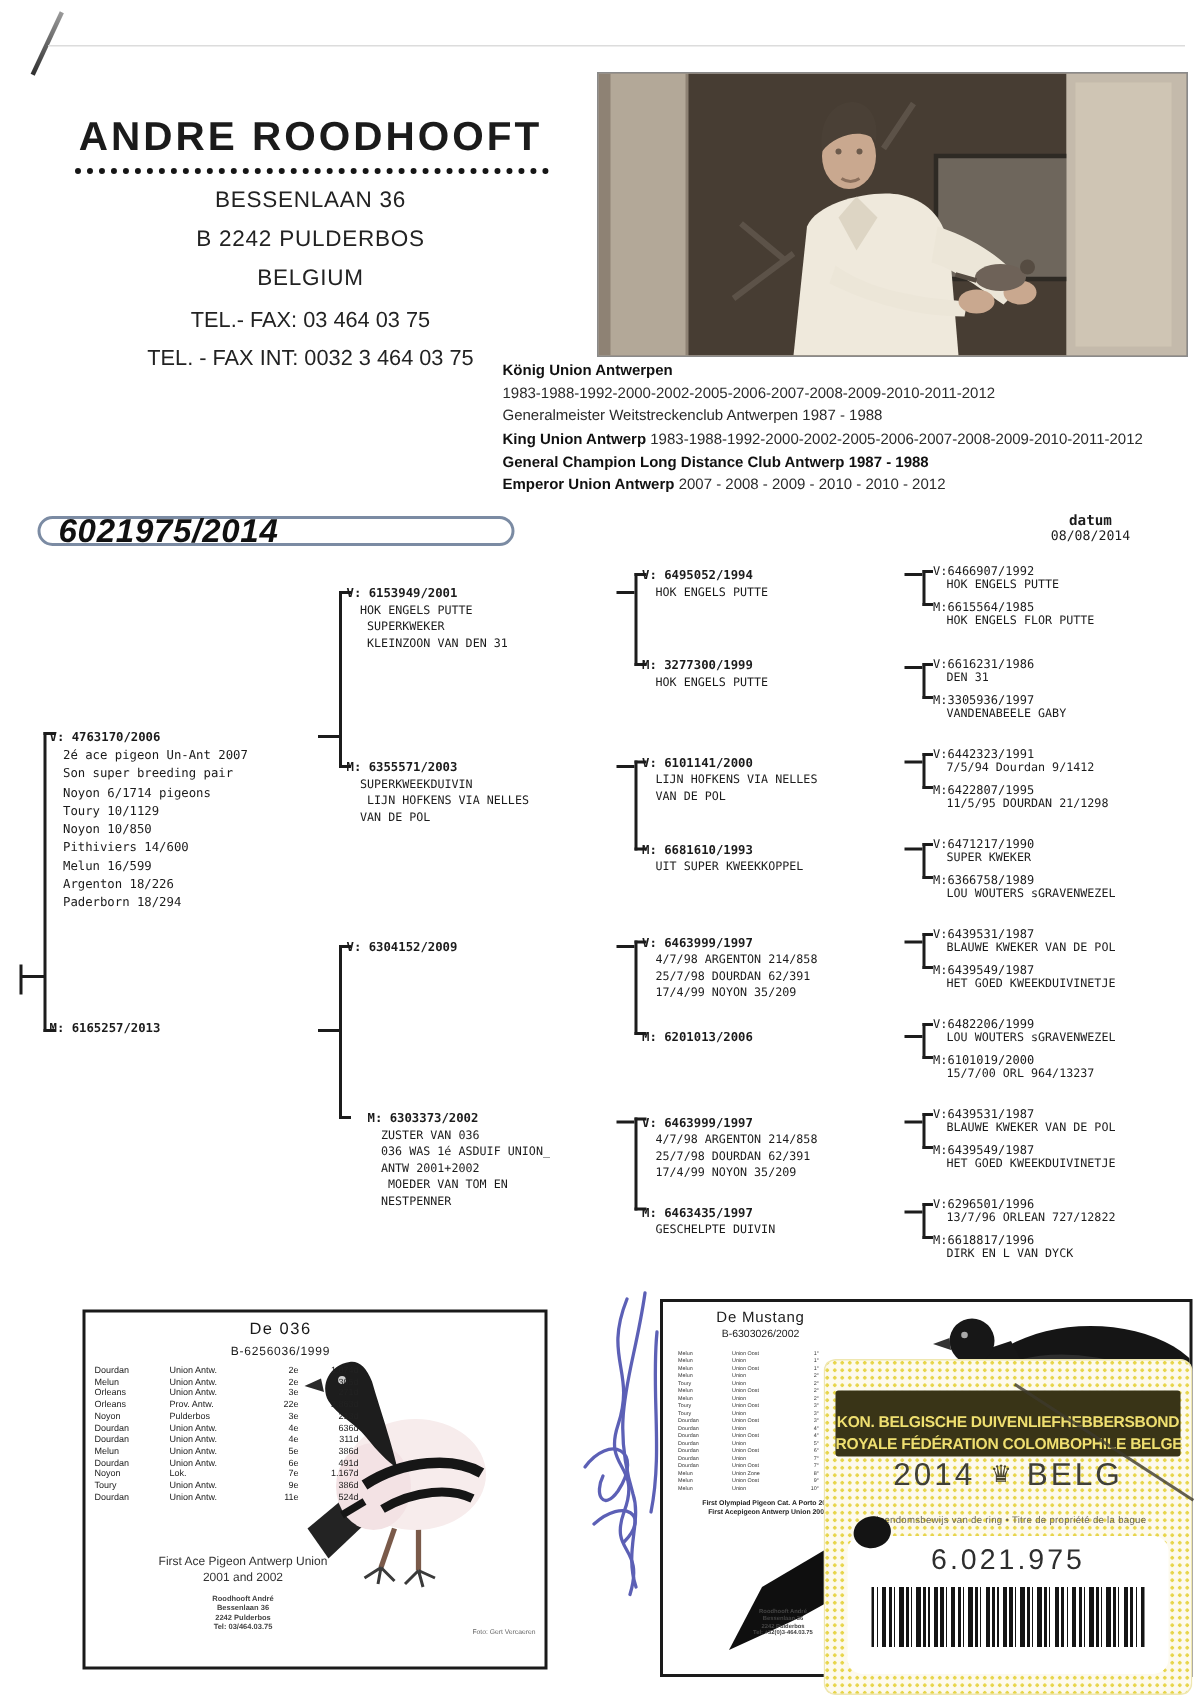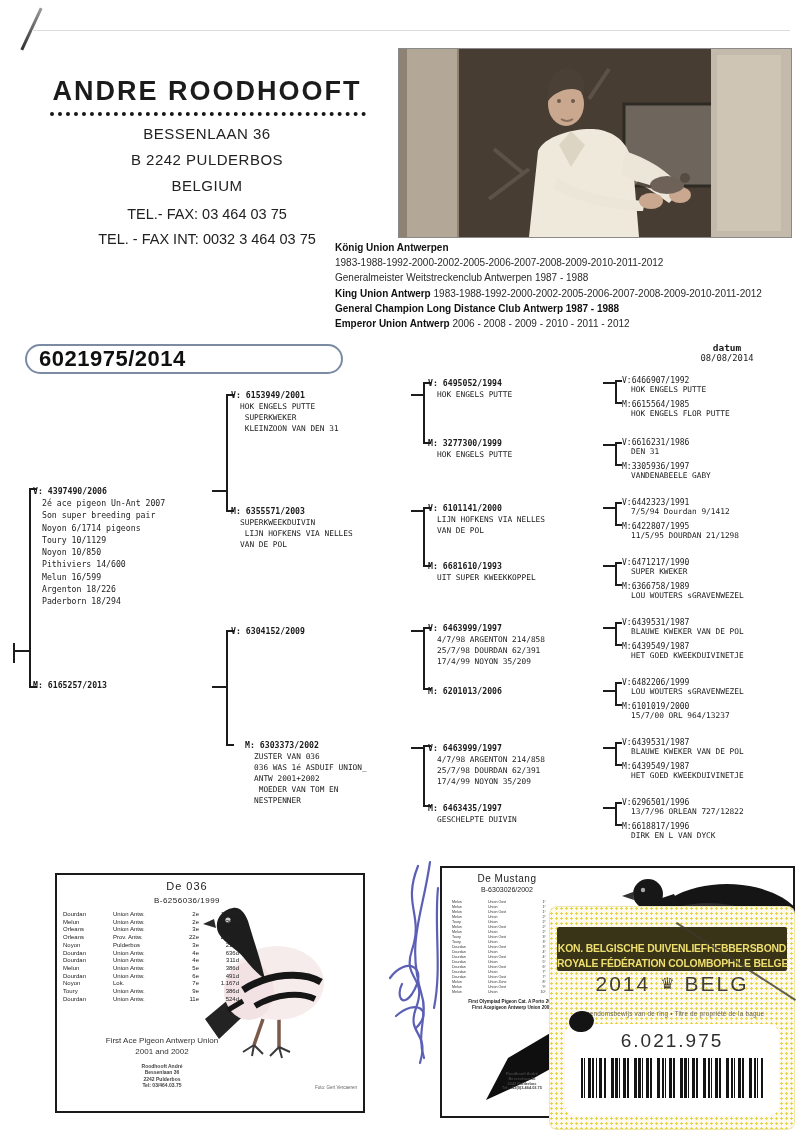--- a/index.html
+++ b/index.html
@@ -12,22 +12,22 @@
   .dotted-rule{left:50px;top:112px;width:316px;height:0;border-top:4px dotted #161616;}
   .addr-line{left:42px;width:330px;text-align:center;font-size:15px;letter-spacing:.5px;color:#222;}
   .tel-line{left:22px;width:370px;text-align:center;font-size:14.5px;color:#222;}
   
   .photo{left:398px;top:48px;width:392px;height:188px;border:1px solid #8a8a8a;overflow:hidden;background:#a59b8e;}
   
   .captions{left:335px;top:240px;width:460px;text-align:left;}
   .cap-line{font-size:10px;line-height:15.2px;color:#2a2a2a;white-space:nowrap;}
   .cap-line b{font-weight:bold;color:#111;}
   
-  .ringbox{left:25px;top:344px;width:318px;height:30px;border:2.5px solid #7b8ba3;border-radius:15px;
-           display:flex;align-items:center;padding-left:12px;box-sizing:border-box;}
+  .ringbox{left:25px;top:344px;width:318px;height:20px;border:2.5px solid #7b8ba3;border-radius:15px;
+           display:flex;align-items:center;padding-left:12px;box-sizing:border-box;font-style:italic;}
   .ringbox span{font-size:22px;font-weight:bold;letter-spacing:.5px;color:#101010;}
   .datum{left:672px;top:342px;width:110px;font-family:"DejaVu Sans Mono",monospace;text-align:center;}
   .datum .dl{font-size:9.5px;font-weight:bold;}
   .datum .dv{font-size:8.8px;}
   
   .pn{position:absolute;font-family:"DejaVu Sans Mono",monospace;color:#1b1b1b;}
   .pid{font-size:8.2px;font-weight:bold;white-space:pre;}
   .pdet{font-size:7.8px;line-height:11px;white-space:pre;padding-left:9px;margin-top:1px;}
   .g1 .pdet{font-size:8.2px;line-height:12.3px;}
   .g4 .pid{font-weight:normal;font-size:8px;}
@@ -122,21 +122,21 @@
     <div class="cap-line"><b>König Union Antwerpen</b><span></span></div>
 
     <div class="cap-line"><b></b><span>1983-1988-1992-2000-2002-2005-2006-2007-2008-2009-2010-2011-2012</span></div>
 
     <div class="cap-line"><b></b><span>Generalmeister Weitstreckenclub Antwerpen 1987 - 1988</span></div>
 
     <div class="cap-line"><b>King Union Antwerp</b><span> 1983-1988-1992-2000-2002-2005-2006-2007-2008-2009-2010-2011-2012</span></div>
 
     <div class="cap-line"><b>General Champion Long Distance Club Antwerp 1987 - 1988</b><span></span></div>
 
-    <div class="cap-line"><b>Emperor Union Antwerp</b><span> 2006 - 2008 - 2009 - 2010 - 2011 - 2012</span></div>
+    <div class="cap-line"><b>Emperor Union Antwerp</b><span> 2007 - 2008 - 2009 - 2010 - 2010 - 2012</span></div>
   </div>
 
 <div class="abs ringbox">
   <span>6021975/2014</span>
 </div>
 <div class="abs datum">
   <div class="dl">datum</div>
   <div class="dv">08/08/2014</div>
 </div>
 
@@ -196,21 +196,21 @@
 <div class="ln" style="left:615px;top:742px;width:2px;height:24px"></div>
 <div class="ln" style="left:615px;top:742px;width:7px;height:2px"></div>
 <div class="ln" style="left:615px;top:764px;width:7px;height:2px"></div>
 <div class="ln" style="left:603px;top:747px;width:12px;height:2px"></div>
 <div class="ln" style="left:615px;top:802px;width:2px;height:24px"></div>
 <div class="ln" style="left:615px;top:802px;width:7px;height:2px"></div>
 <div class="ln" style="left:615px;top:824px;width:7px;height:2px"></div>
 <div class="ln" style="left:603px;top:807px;width:12px;height:2px"></div>
 
 <div class="pn g1" style="left:33px;top:486px">
-  <div class="pid">V: 4397490/2006</div>
+  <div class="pid">V: 4763170/2006</div>
   <div class="pdet">2é ace pigeon Un-Ant 2007
 Son super breeding pair
 Noyon 6/1714 pigeons
 Toury 10/1129
 Noyon 10/850
 Pithiviers 14/600
 Melun 16/599
 Argenton 18/226
 Paderborn 18/294</div>
 </div>

